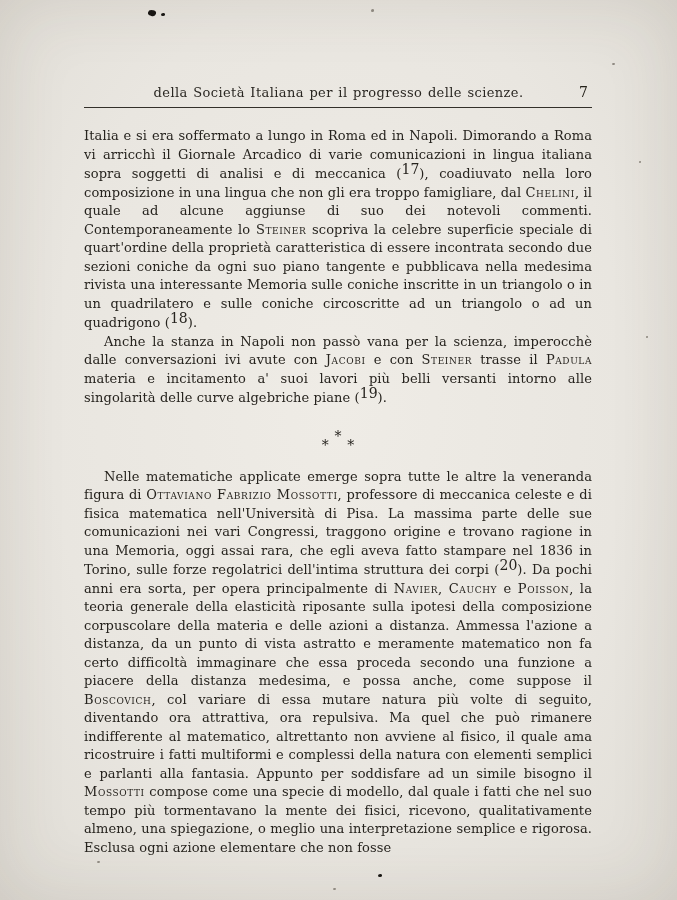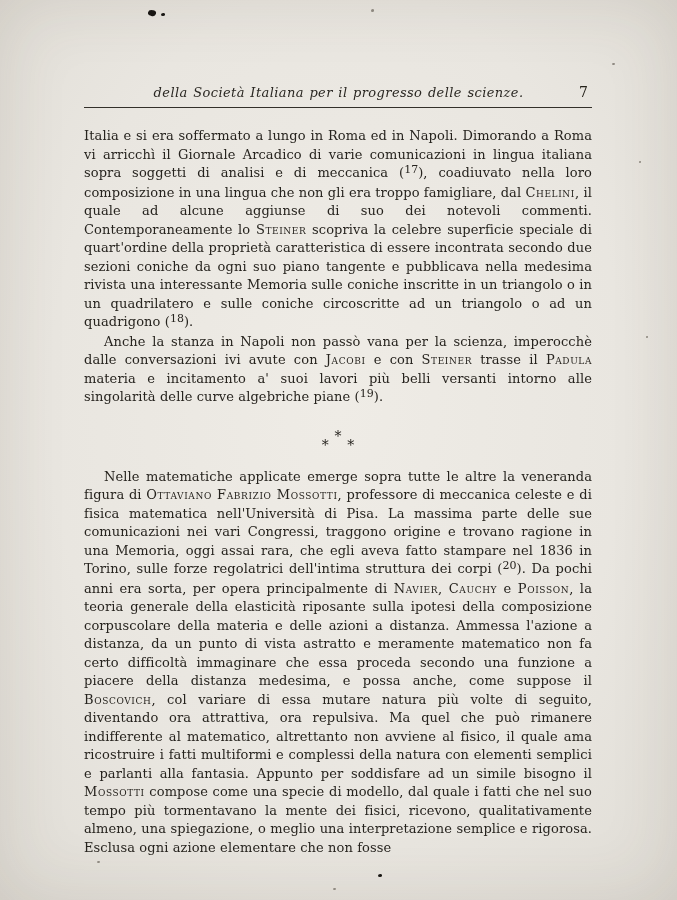--- a/index.html
+++ b/index.html
@@ -19,21 +19,20 @@
   }
   .content{
     position:absolute;
     left:84px;top:84px;width:508px;
   }
   .header-row{
     display:flex;align-items:baseline;justify-content:space-between;
     padding:0 4px 0 44px;
   }
   .header-title{
-    font-style:italic;
     font-size:13px;
     letter-spacing:0.4px;
     word-spacing:1px;
     color:#2a2722;
     flex:1;text-align:center;
   }
   .page-number{
     font-size:14px;
     color:#242119;
     padding-left:30px;
@@ -47,21 +46,21 @@
     font-size:13px;
     line-height:18.5px;
     text-align:justify;
     letter-spacing:0.1px;
     color:#26231e;
   }
   .para{margin:0;}
   .para.indent{text-indent:20px;}
   .italic{}
   .sc{font-variant:small-caps;letter-spacing:0.6px;}
-  .sup{font-size:11px;position:relative;top:-4px;letter-spacing:0;}
+  .sup{font-size:14px;position:relative;top:-4px;letter-spacing:0;}
   .asterism{
     display:flex;flex-direction:column;align-items:center;
     margin:24px 0 18px 0;
     font-size:14px;line-height:9px;
     color:#2a2722;
   }
   .asterism .bottom{letter-spacing:7px;margin-left:7px;}
   
   .speck{position:absolute;background:#181613;border-radius:60% 45% 55% 50%;}
   .speck.faint{background:#8d887f;}

